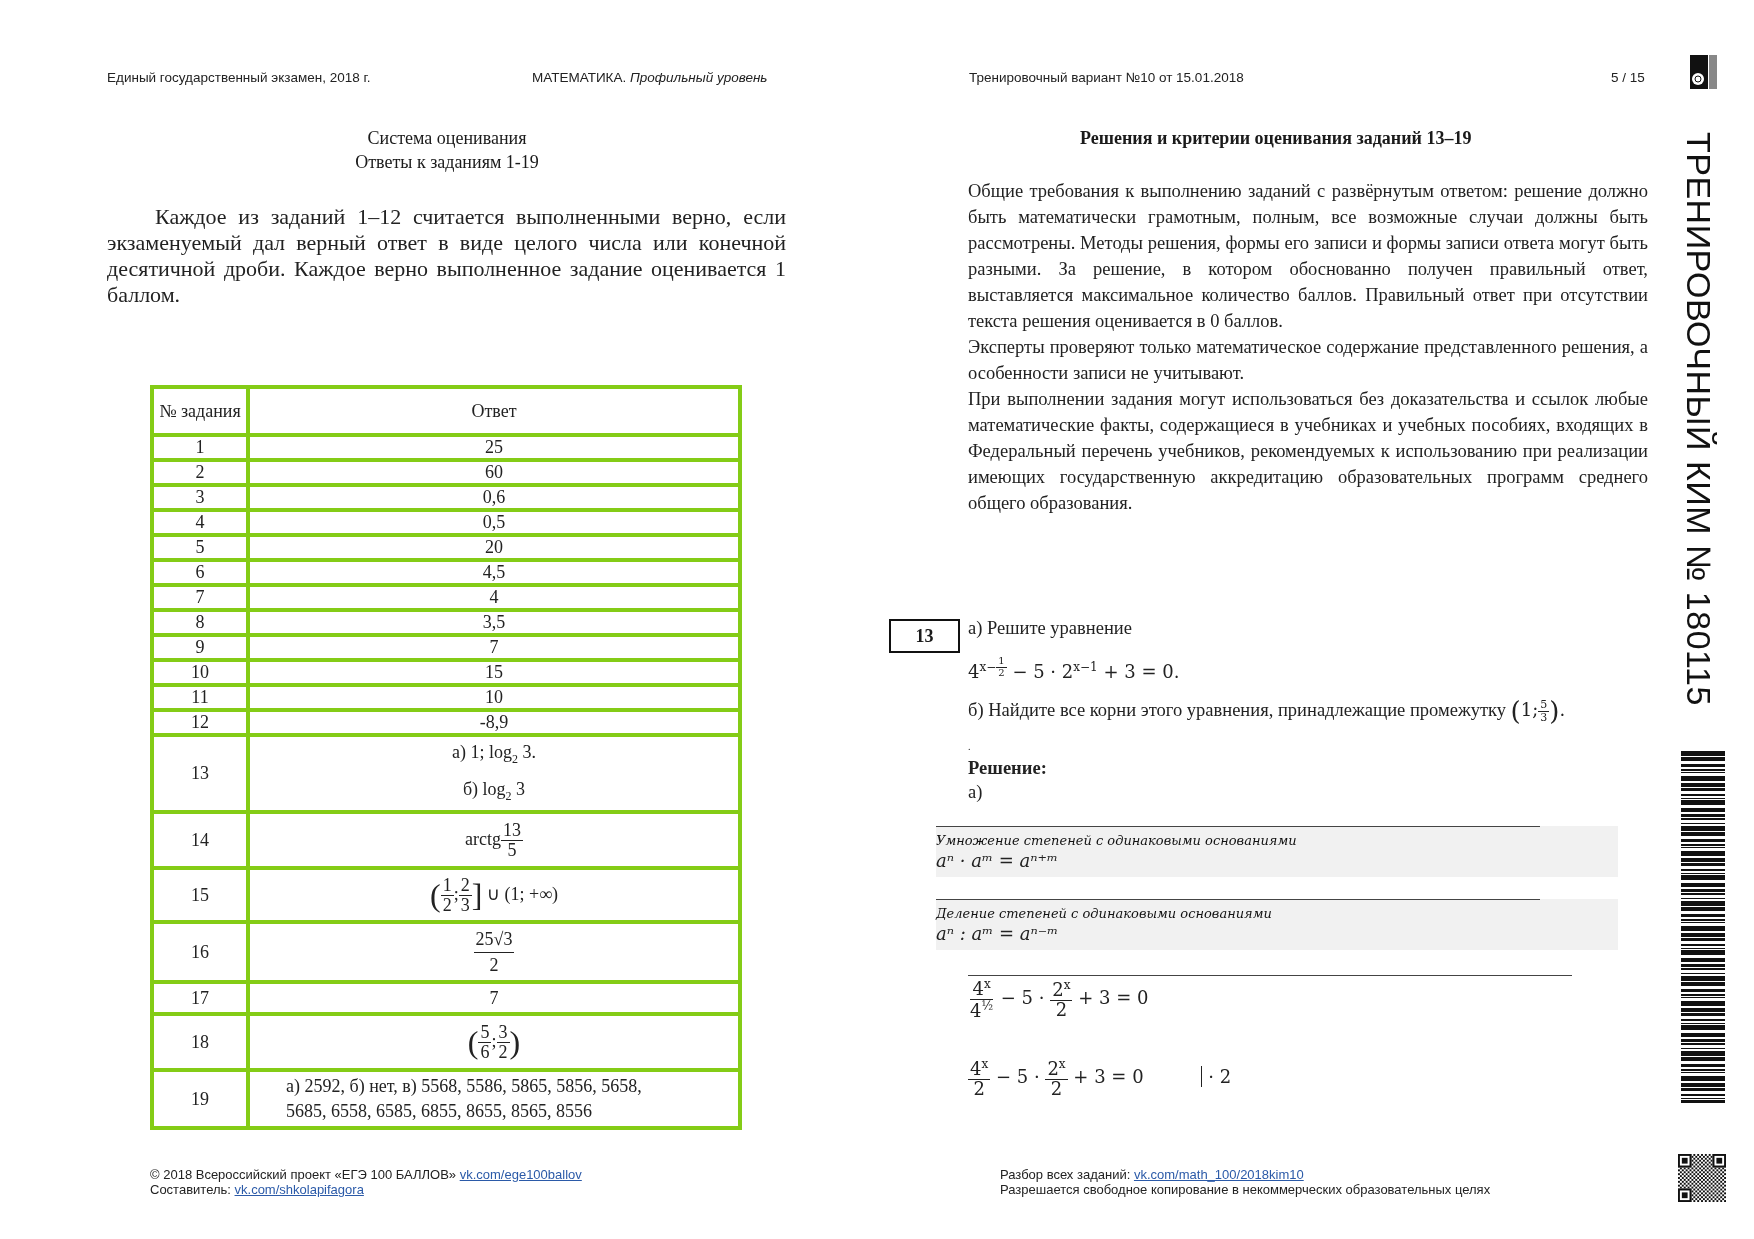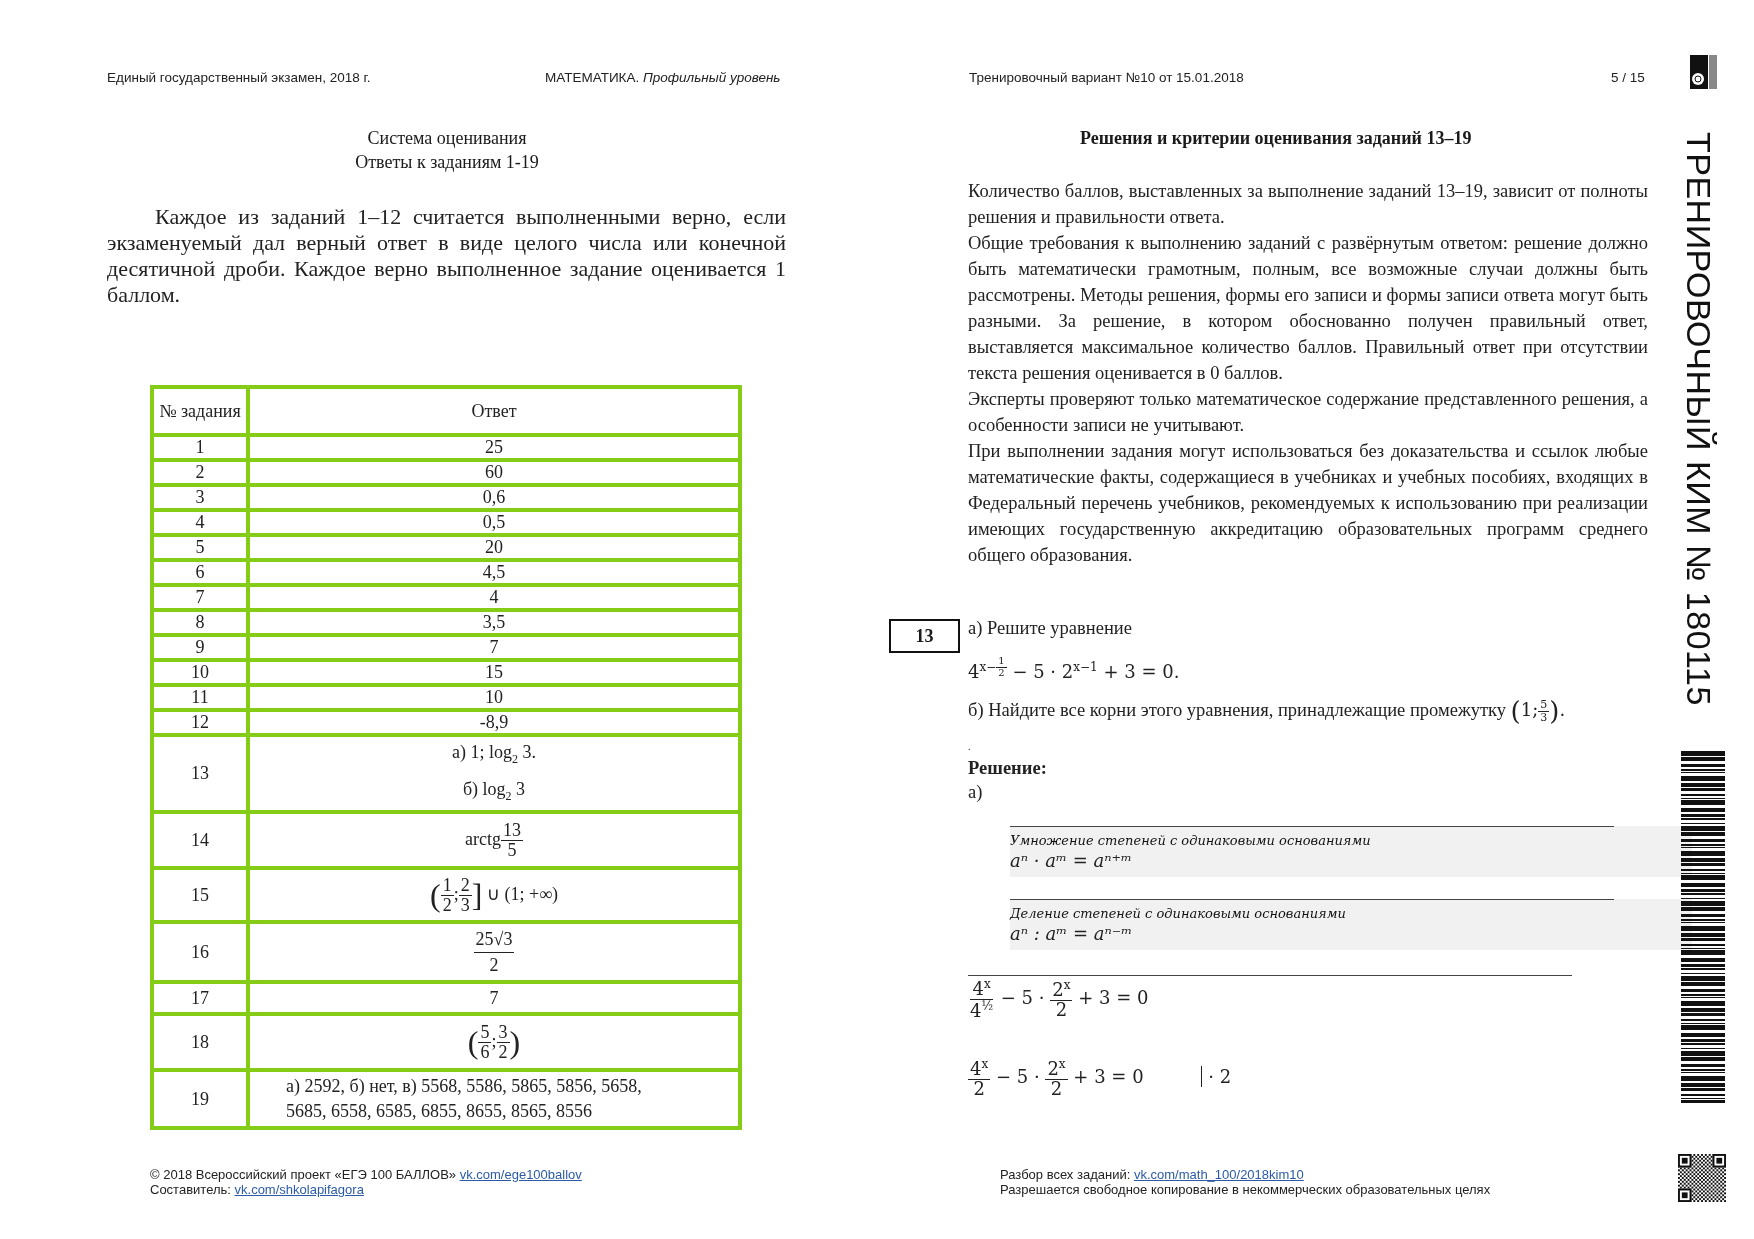--- a/index.html
+++ b/index.html
@@ -27,21 +27,21 @@
   
   .rtitle { position: absolute; left: 1080px; top: 128px; font-family: "Liberation Serif", serif; font-weight: bold; font-size: 18px; }
   .rpara { position: absolute; left: 968px; top: 178px; width: 680px; font-family: "Liberation Serif", serif; font-size: 18.5px; line-height: 26px; text-align: justify; color: #222; }
   .rpara p { margin: 0; }
 
   .tasknum { position: absolute; left: 889px; top: 619px; width: 67px; height: 30px; border: 2px solid #111; font-family: "Liberation Serif", serif; font-weight: bold; font-size: 18px; text-align: center; line-height: 30px; }
   .line { position: absolute; font-family: "Liberation Serif", serif; font-size: 18.5px; color: #222; white-space: nowrap; }
   .eq { font-family: "DejaVu Serif", serif; font-size: 18px; }
   sup, sub { font-size: 12px; }
 
-  .hint { position: absolute; left: 1010px; width: 682px; background: #f1f1f1; }
+  .hint { position: absolute; left: 936px; width: 682px; background: #f1f1f1; }
   .hint .rule { height: 1px; background: #444; width: 604px; margin-bottom: 6px; }
   .hint .cap { font-family: "DejaVu Serif", serif; font-style: italic; font-size: 13px; color: #111; }
   .hint .form { font-family: "DejaVu Serif", serif; font-style: italic; font-size: 18px; color: #222; padding: 2px 0 6px; }
 
   .hrule { position: absolute; left: 968px; width: 604px; height: 1px; background: #444; }
 
   
   .foot { position: absolute; font-family: "Liberation Sans", sans-serif; font-size: 13px; color: #222; white-space: nowrap; }
   .foot a { color: #2b5aa8; text-decoration: underline; }
 
@@ -49,21 +49,21 @@
   .vtext { position: absolute; left: 1682px; top: 132px; width: 40px; height: 600px; }
   .vtext span { position: absolute; top: 0; left: 36px; transform-origin: 0 0; transform: rotate(90deg); font-family: "Liberation Sans", sans-serif; font-size: 34px; white-space: nowrap; color: #111; letter-spacing: 0.5px; }
   .logo { position: absolute; left: 1690px; top: 55px; width: 27px; height: 34px; }
   .barcode { position: absolute; left: 1681px; top: 751px; width: 44px; height: 352px; }
   .qr { position: absolute; left: 1678px; top: 1154px; width: 48px; height: 48px; }
 </style>
 </head>
 <body>
 
 <div class="hdr" style="left:107px;">Единый государственный экзамен, 2018 г.</div>
-<div class="hdr" style="left:532px;margin-left:13px;">
+<div class="hdr" style="left:532px;">
   <span>МАТЕМАТИКА.</span>
   <i>Профильный уровень</i>
 </div>
 <div class="hdr" style="left:969px;">Тренировочный вариант №10 от 15.01.2018</div>
 <div class="hdr" style="left:1611px;">5 / 15</div>
 
 <div class="title" style="left:107px; top:128px; width:680px;">
   <div>Система оценивания</div>
   <div style="margin-top:3px;">Ответы к заданиям 1-19</div>
 </div>
@@ -189,21 +189,20 @@
     <td style="text-align:left; padding-left:36px; line-height:25px;">
       <div>а) 2592, б) нет, в) 5568, 5586, 5865, 5856, 5658,</div>
       <div>5685, 6558, 6585, 6855, 8655, 8565, 8556</div>
     </td>
   </tr>
 </tbody>
   </table>
 
 <div class="rtitle">Решения и критерии оценивания заданий 13–19</div>
 <div class="rpara">
-  <p>Количество баллов, выставленных за выполнение заданий 13–19, зависит от полноты решения и правильности ответа.</p>
   <p>Общие требования к выполнению заданий с развёрнутым ответом: решение должно быть математически грамотным, полным, все возможные случаи должны быть рассмотрены. Методы решения, формы его записи и формы записи ответа могут быть разными. За решение, в котором обоснованно получен правильный ответ, выставляется максимальное количество баллов. Правильный ответ при отсутствии текста решения оценивается в 0 баллов.</p>
   <p>Эксперты проверяют только математическое содержание представленного решения, а особенности записи не учитывают.</p>
   <p>При выполнении задания могут использоваться без доказательства и ссылок любые математические факты, содержащиеся в учебниках и учебных пособиях, входящих в Федеральный перечень учебников, рекомендуемых к использованию при реализации имеющих государственную аккредитацию образовательных программ среднего общего образования.</p>
 </div>
 
 <div class="tasknum">13</div>
 <div class="line" style="left:968px; top:618px;">а) Решите уравнение</div>
 <div class="line eq" style="left:968px; top:656px;">4<sup>x−<span class="frac" style="font-size:10px;">
         <span class="n">1</span>
         <span class="d">2</span>

